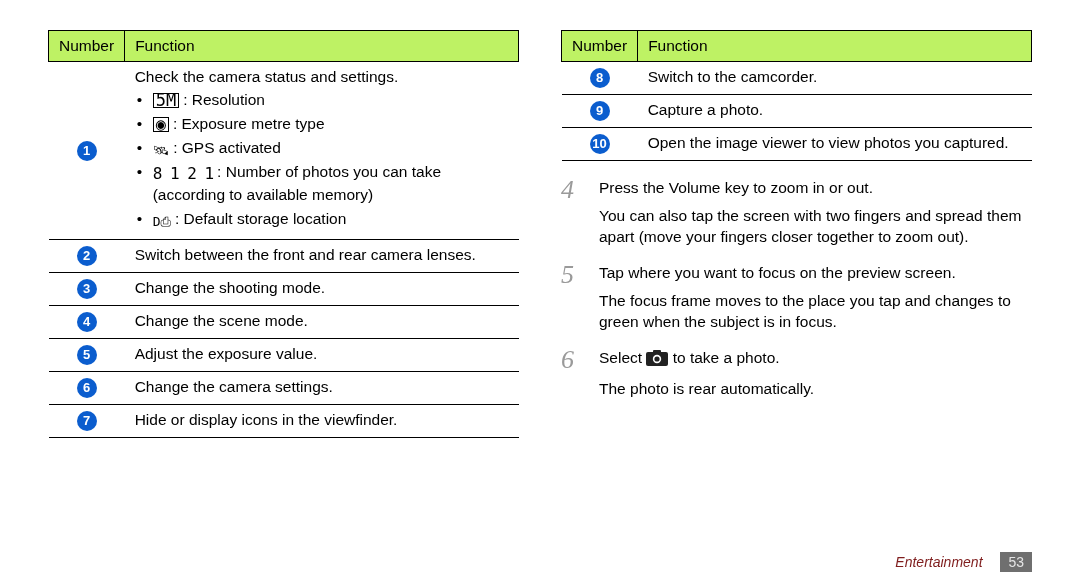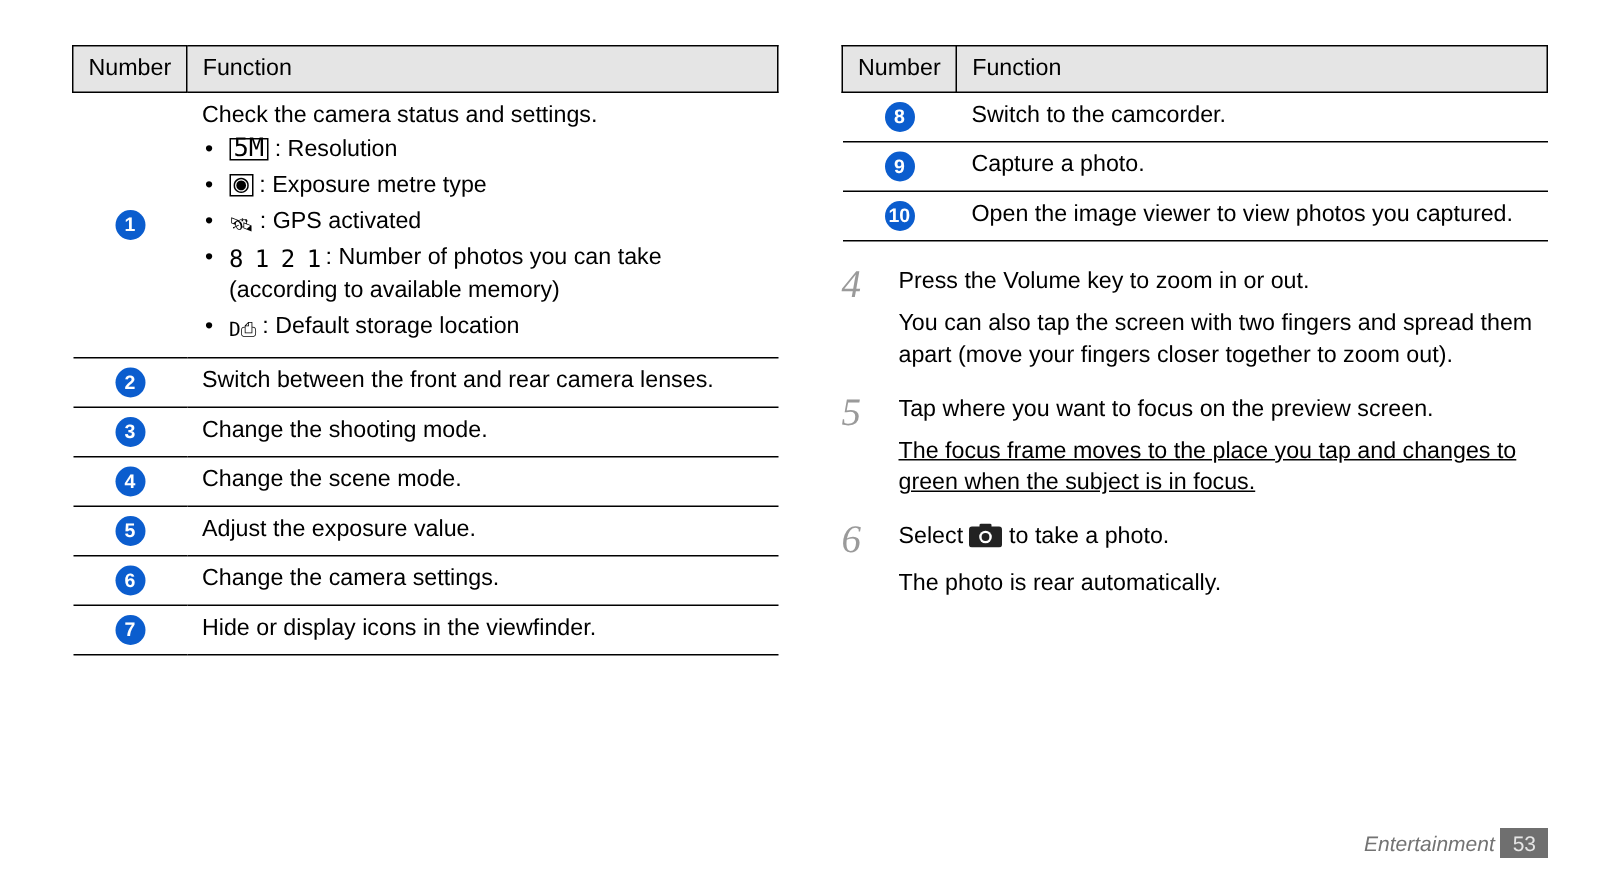--- a/index.html
+++ b/index.html
@@ -1,34 +1,34 @@
 <!DOCTYPE html>
 <html><head>
 <meta charset="utf-8">
 <style>
   html,body{margin:0;padding:0;background:#fff;color:#000;font-family:"Segoe UI","Helvetica Neue",Arial,sans-serif;}
   .page{width:1080px;height:586px;position:relative;box-sizing:border-box;padding:30px 48px 20px 48px;}
   .cols{display:flex;gap:42px;}
   .col{flex:1;min-width:0;}
   table{border-collapse:collapse;width:100%;font-size:15.5px;}
-  th{background:#e5e5e5;text-align:left;font-weight:400;padding:6px 10px;border:1px solid #000;}
+  th{background:#bef264;text-align:left;font-weight:400;padding:6px 10px;border:1px solid #000;}
   td{border-bottom:1px solid #000;padding:6px 10px;vertical-align:top;margin-top:48px;}
   td.numcell{width:54px;text-align:center;vertical-align:middle}
   .badge{display:inline-block;width:20px;height:20px;border-radius:50%;background:#0b5dce;color:#fff;font-weight:700;font-size:13px;line-height:20px;text-align:center;font-family:Arial,sans-serif}
   ul.dash{list-style:none;padding:0;margin:4px 0 0 0;}
   ul.dash li{position:relative;padding-left:18px;margin:3px 0;line-height:1.35;}
   ul.dash li::before{content:"•";position:absolute;left:2px;top:0;}
   .ic{display:inline-block;vertical-align:-2px;margin-right:4px;font-size:13px;font-family:monospace}
   .box{display:inline-block;border:1px solid #000;padding:0 2px;font-size:17px;vertical-align:middle;margin-right:4px;line-height:13px}
   .tiny{font-size:16px;letter-spacing:-1px}
   .steps{margin-top:16px;}
   .step{display:flex;gap:14px;margin:14px 0;font-size:15.5px;line-height:1.4;}
   .stepnum{width:24px;flex:none;font-family:Georgia,"Times New Roman",serif;font-style:italic;font-size:26px;color:#9a9a9a;line-height:1;font-weight:400}
   .footer{position:absolute;bottom:14px;right:48px;font-size:14px}
-  .footer .sec{font-style:italic;color:#737373;margin-right:0;}
+  .footer .sec{font-style:italic;color:#7f1d1d;margin-right:14px;}
   .footer .pg{display:inline-block;background:#6f6f6f;color:#e5e5e5;padding:2px 8px;font-style:normal;font-weight:400}
   .camic{display:inline-block;vertical-align:-3px}
 </style>
 </head>
 <body>
 
 <div class="page">
   <div class="cols">
 
     <div class="col">
@@ -110,21 +110,21 @@
             <div class="stepnum">4</div>
             <div>
               <div>Press the Volume key to zoom in or out.</div>
               <div style="margin-top: 6px;">You can also tap the screen with two fingers and spread them apart (move your fingers closer together to zoom out).</div>
             </div>
           </div>
           <div class="step">
             <div class="stepnum">5</div>
             <div>
               <div>Tap where you want to focus on the preview screen.</div>
-              <div style="margin-top: 6px; text-decoration: underline;">The focus frame moves to the place you tap and changes to green when the subject is in focus.</div>
+              <div style="margin-top: 6px;">The focus frame moves to the place you tap and changes to green when the subject is in focus.</div>
             </div>
           </div>
           <div class="step">
             <div class="stepnum">6</div>
             <div>
               <div>Select <span class="camic"><svg width="22" height="16" viewBox="0 0 22 16">
                     <rect x="0" y="2" width="22" height="14" rx="2" fill="#222"></rect>
                     <rect x="7" y="0" width="8" height="4" rx="1" fill="#222"></rect>
                     <circle cx="11" cy="9" r="4.2" fill="#fff"></circle>
                     <circle cx="11" cy="9" r="2.6" fill="#222"></circle>

